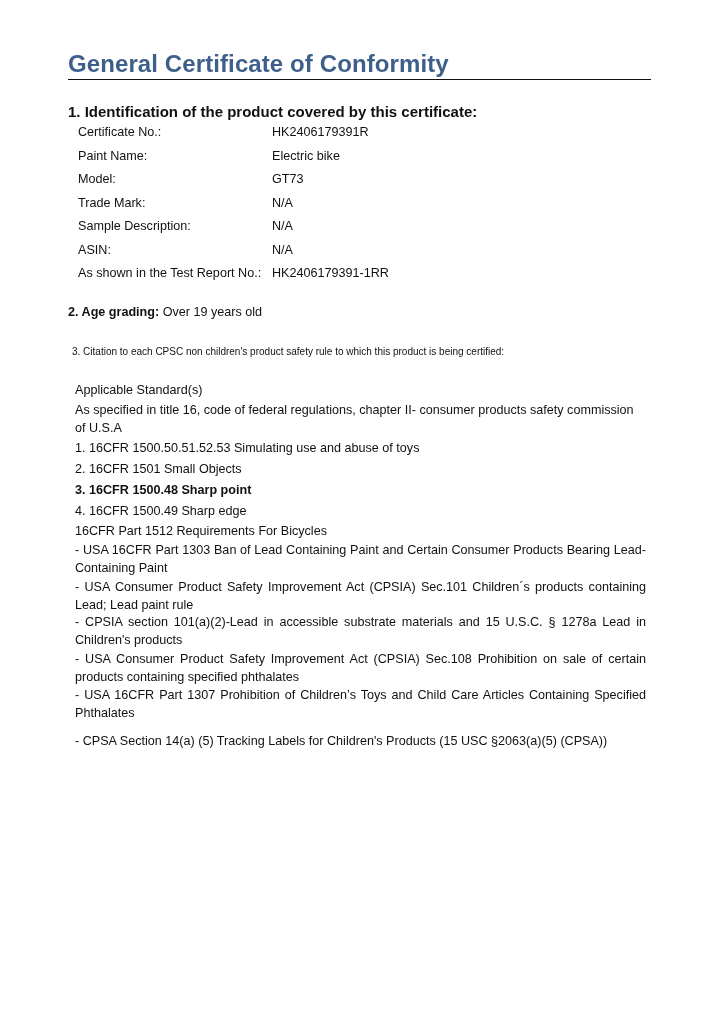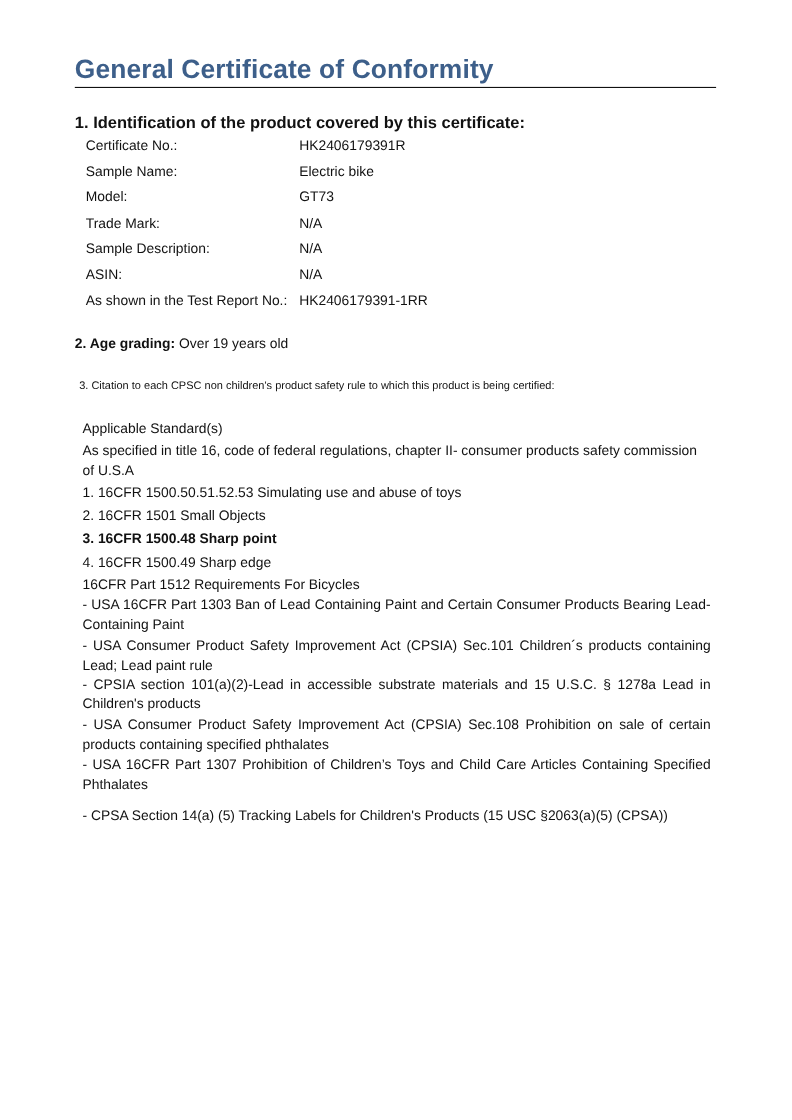--- a/index.html
+++ b/index.html
@@ -26,21 +26,21 @@
 <div class="title">General Certificate of Conformity</div>
 <div class="rule"></div>
 
 <div class="h1" style="top:103px">1.  Identification of the product covered by this certificate:</div>
 
 <div class="kv" style="top:125px">
   <span class="k">Certificate No.:</span>
   <span class="v">HK2406179391R</span>
 </div>
 <div class="kv" style="top:149px">
-  <span class="k">Sample Name:</span>
+  <span class="k">Paint Name:</span>
   <span class="v">Electric bike</span>
 </div>
 <div class="kv" style="top:172px">
   <span class="k">Model:</span>
   <span class="v">GT73</span>
 </div>
 <div class="kv" style="top:196px">
   <span class="k">Trade Mark:</span>
   <span class="v">N/A</span>
 </div>

